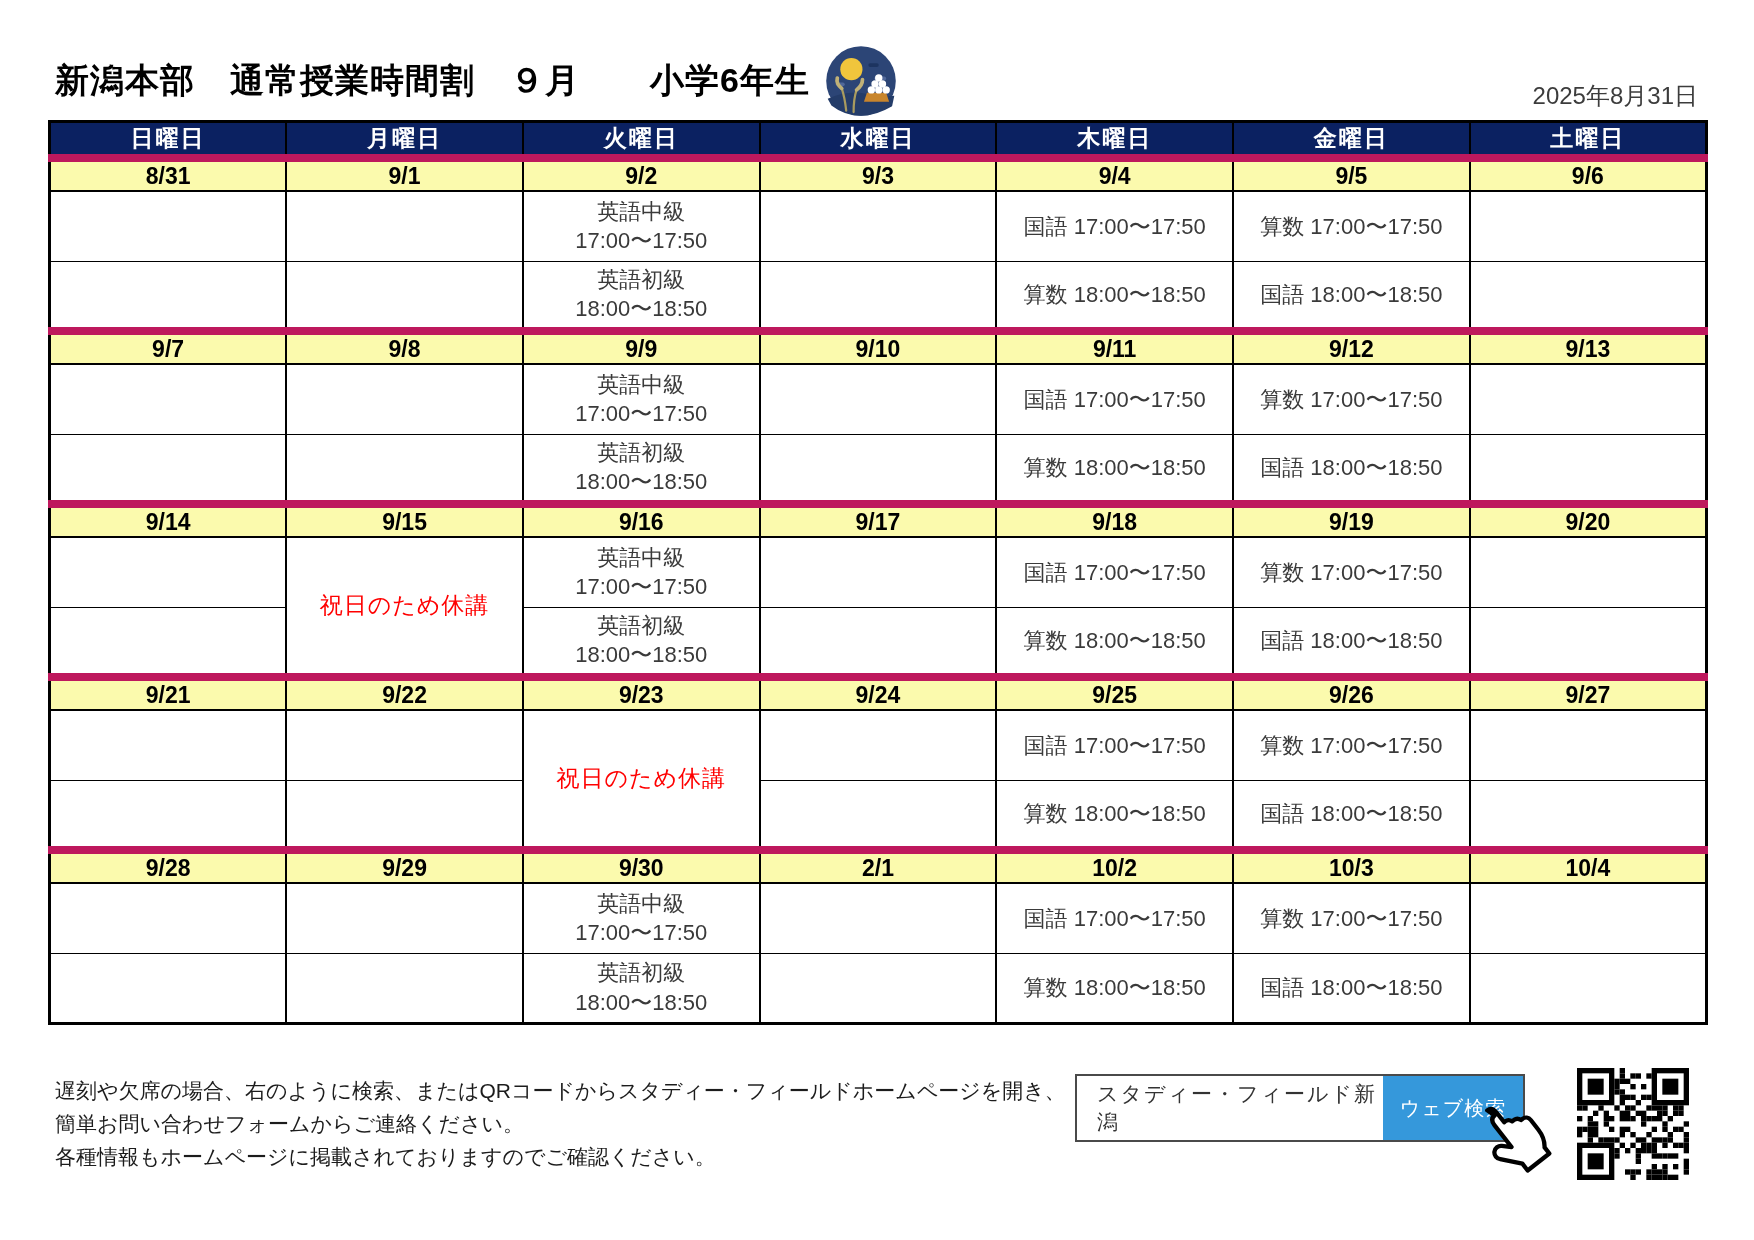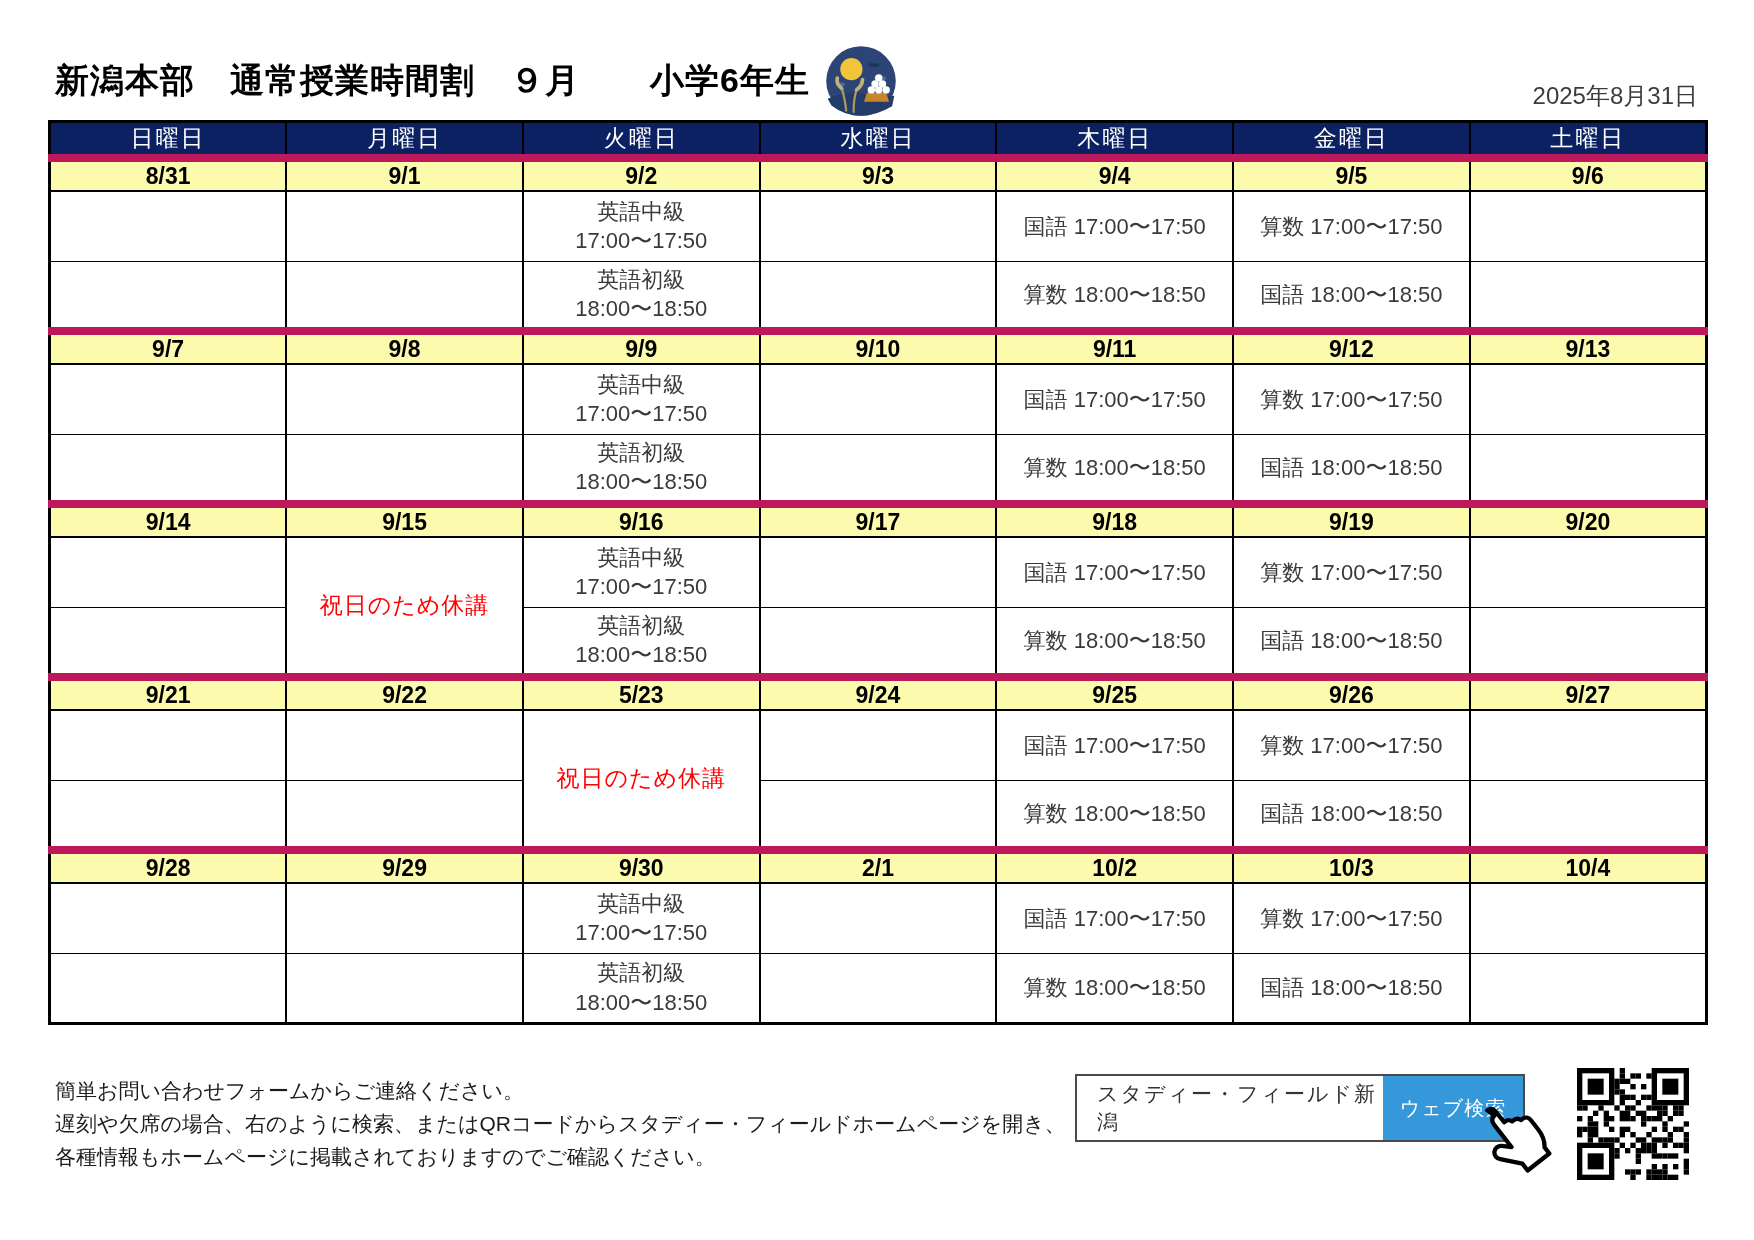--- a/index.html
+++ b/index.html
@@ -24,21 +24,21 @@
   .print-date{position:absolute;top:80px;right:56px;font-size:24px;color:#3c3c3c;}
 
   
   .timetable{
     position:absolute;left:48px;top:120px;width:1660px;
     border-collapse:collapse;table-layout:fixed;
     border:3px solid #000;
   }
   .timetable th,.timetable td{border:2px solid #000;text-align:center;vertical-align:middle;overflow:hidden;}
   .timetable th{
-    background:var(--header_navy);color:#fff;font-size:23px;font-weight:400;
+    background:var(--header_navy);color:#fff;font-size:23px;font-weight:700;
     height:34px;letter-spacing:2px;
   }
   tr.date-row td{
     background:var(--date_yellow);font-size:23px;font-weight:700;height:33px;
     border-top:8px solid #be185d;
   }
   tr.class-row td{
     height:70px;font-size:22px;font-weight:400;color:var(--class_text);
     white-space:pre-line;line-height:1.32;
     border-top-width:1px;border-bottom-width:1px;
@@ -191,21 +191,21 @@
           <td>英語初級
 18:00〜18:50</td>
           <td></td>
           <td>算数 18:00〜18:50</td>
           <td>国語 18:00〜18:50</td>
           <td></td>
         </tr>
         <tr class="date-row">
           <td>9/21</td>
           <td>9/22</td>
-          <td>5/23</td>
+          <td>9/23</td>
           <td>9/24</td>
           <td>9/25</td>
           <td>9/26</td>
           <td>9/27</td>
         </tr>
         <tr class="class-row">
           <td></td>
           <td></td>
           <td rowspan="2" class="holiday-cell">祝日のため休講</td>
           <td></td>
@@ -247,22 +247,22 @@
 18:00〜18:50</td>
           <td></td>
           <td>算数 18:00〜18:50</td>
           <td>国語 18:00〜18:50</td>
           <td></td>
         </tr>
       </tbody>
   </table>
 
   <div class="footer-note">
+    <div>遅刻や欠席の場合、右のように検索、またはQRコードからスタディー・フィールドホームページを開き、</div>
     <div>簡単お問い合わせフォームからご連絡ください。</div>
-    <div>遅刻や欠席の場合、右のように検索、またはQRコードからスタディー・フィールドホームページを開き、</div>
     <div>各種情報もホームページに掲載されておりますのでご確認ください。</div>
   </div>
 
   <div class="search-widget">
     <div class="search-input">スタディー・フィールド新潟</div>
     <button class="search-button">ウェブ検索</button>
   </div>
 
   <svg class="hand-cursor" viewBox="0 0 100 100">
     <g transform="rotate(-38 50 50)">

